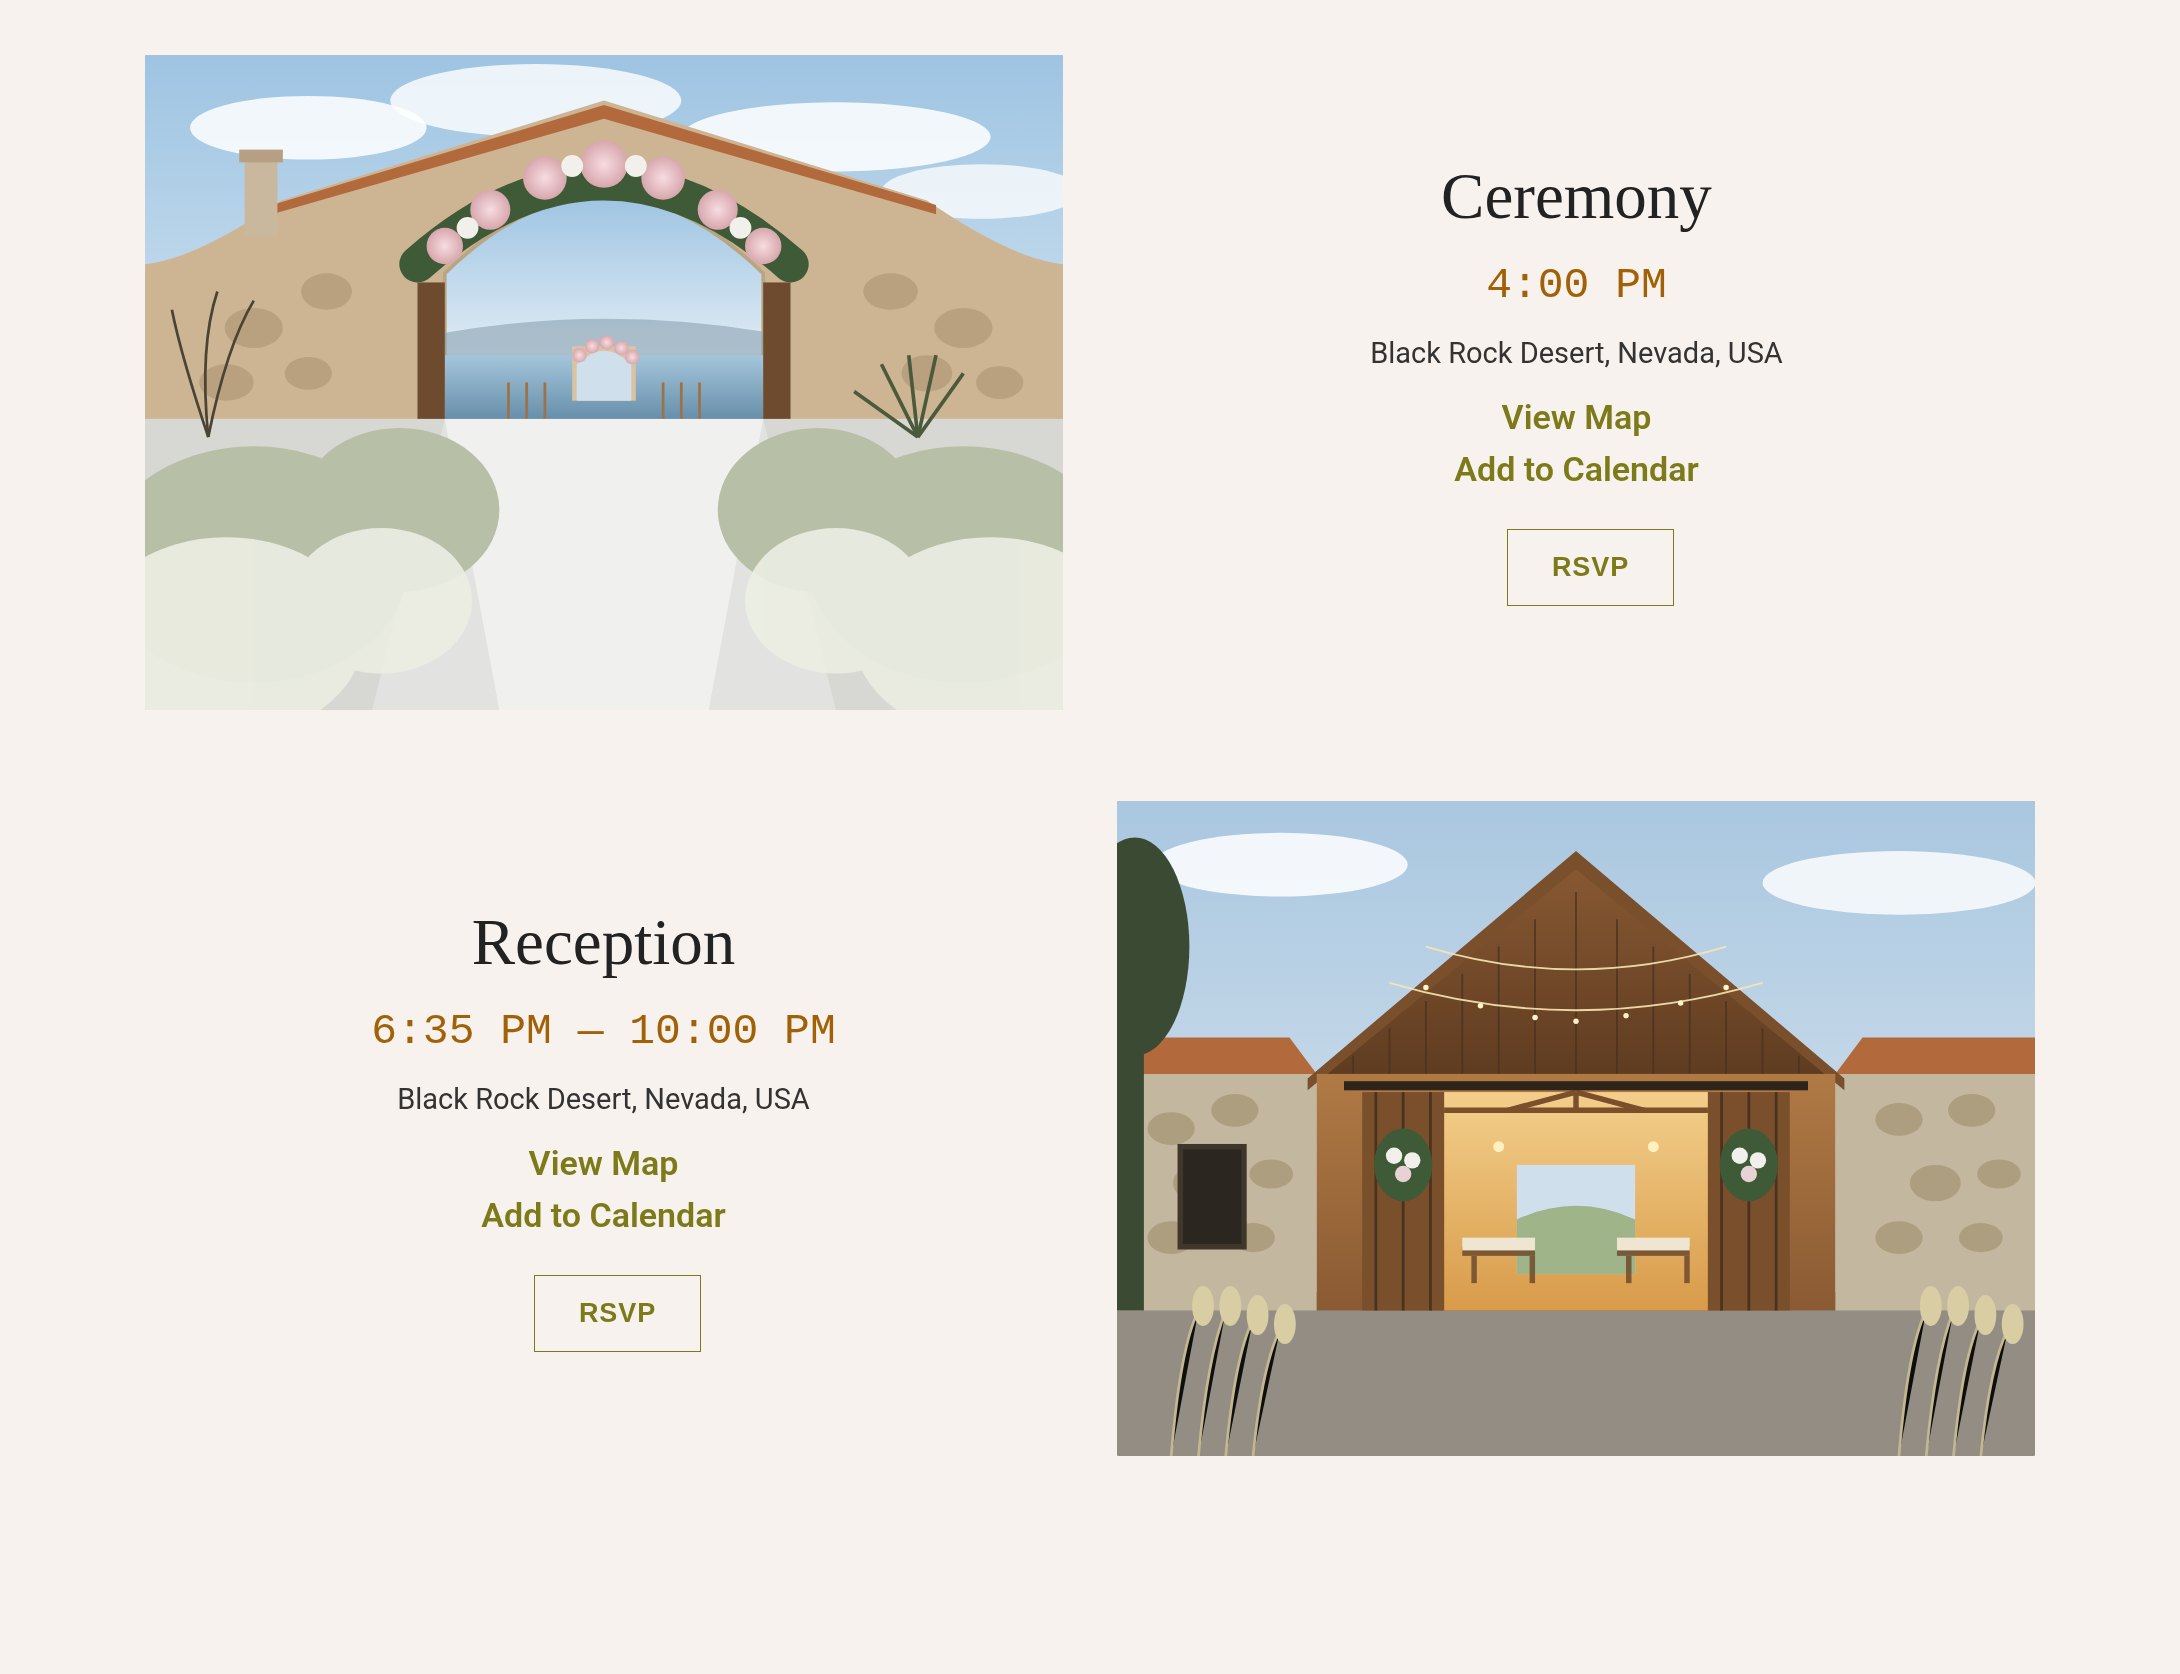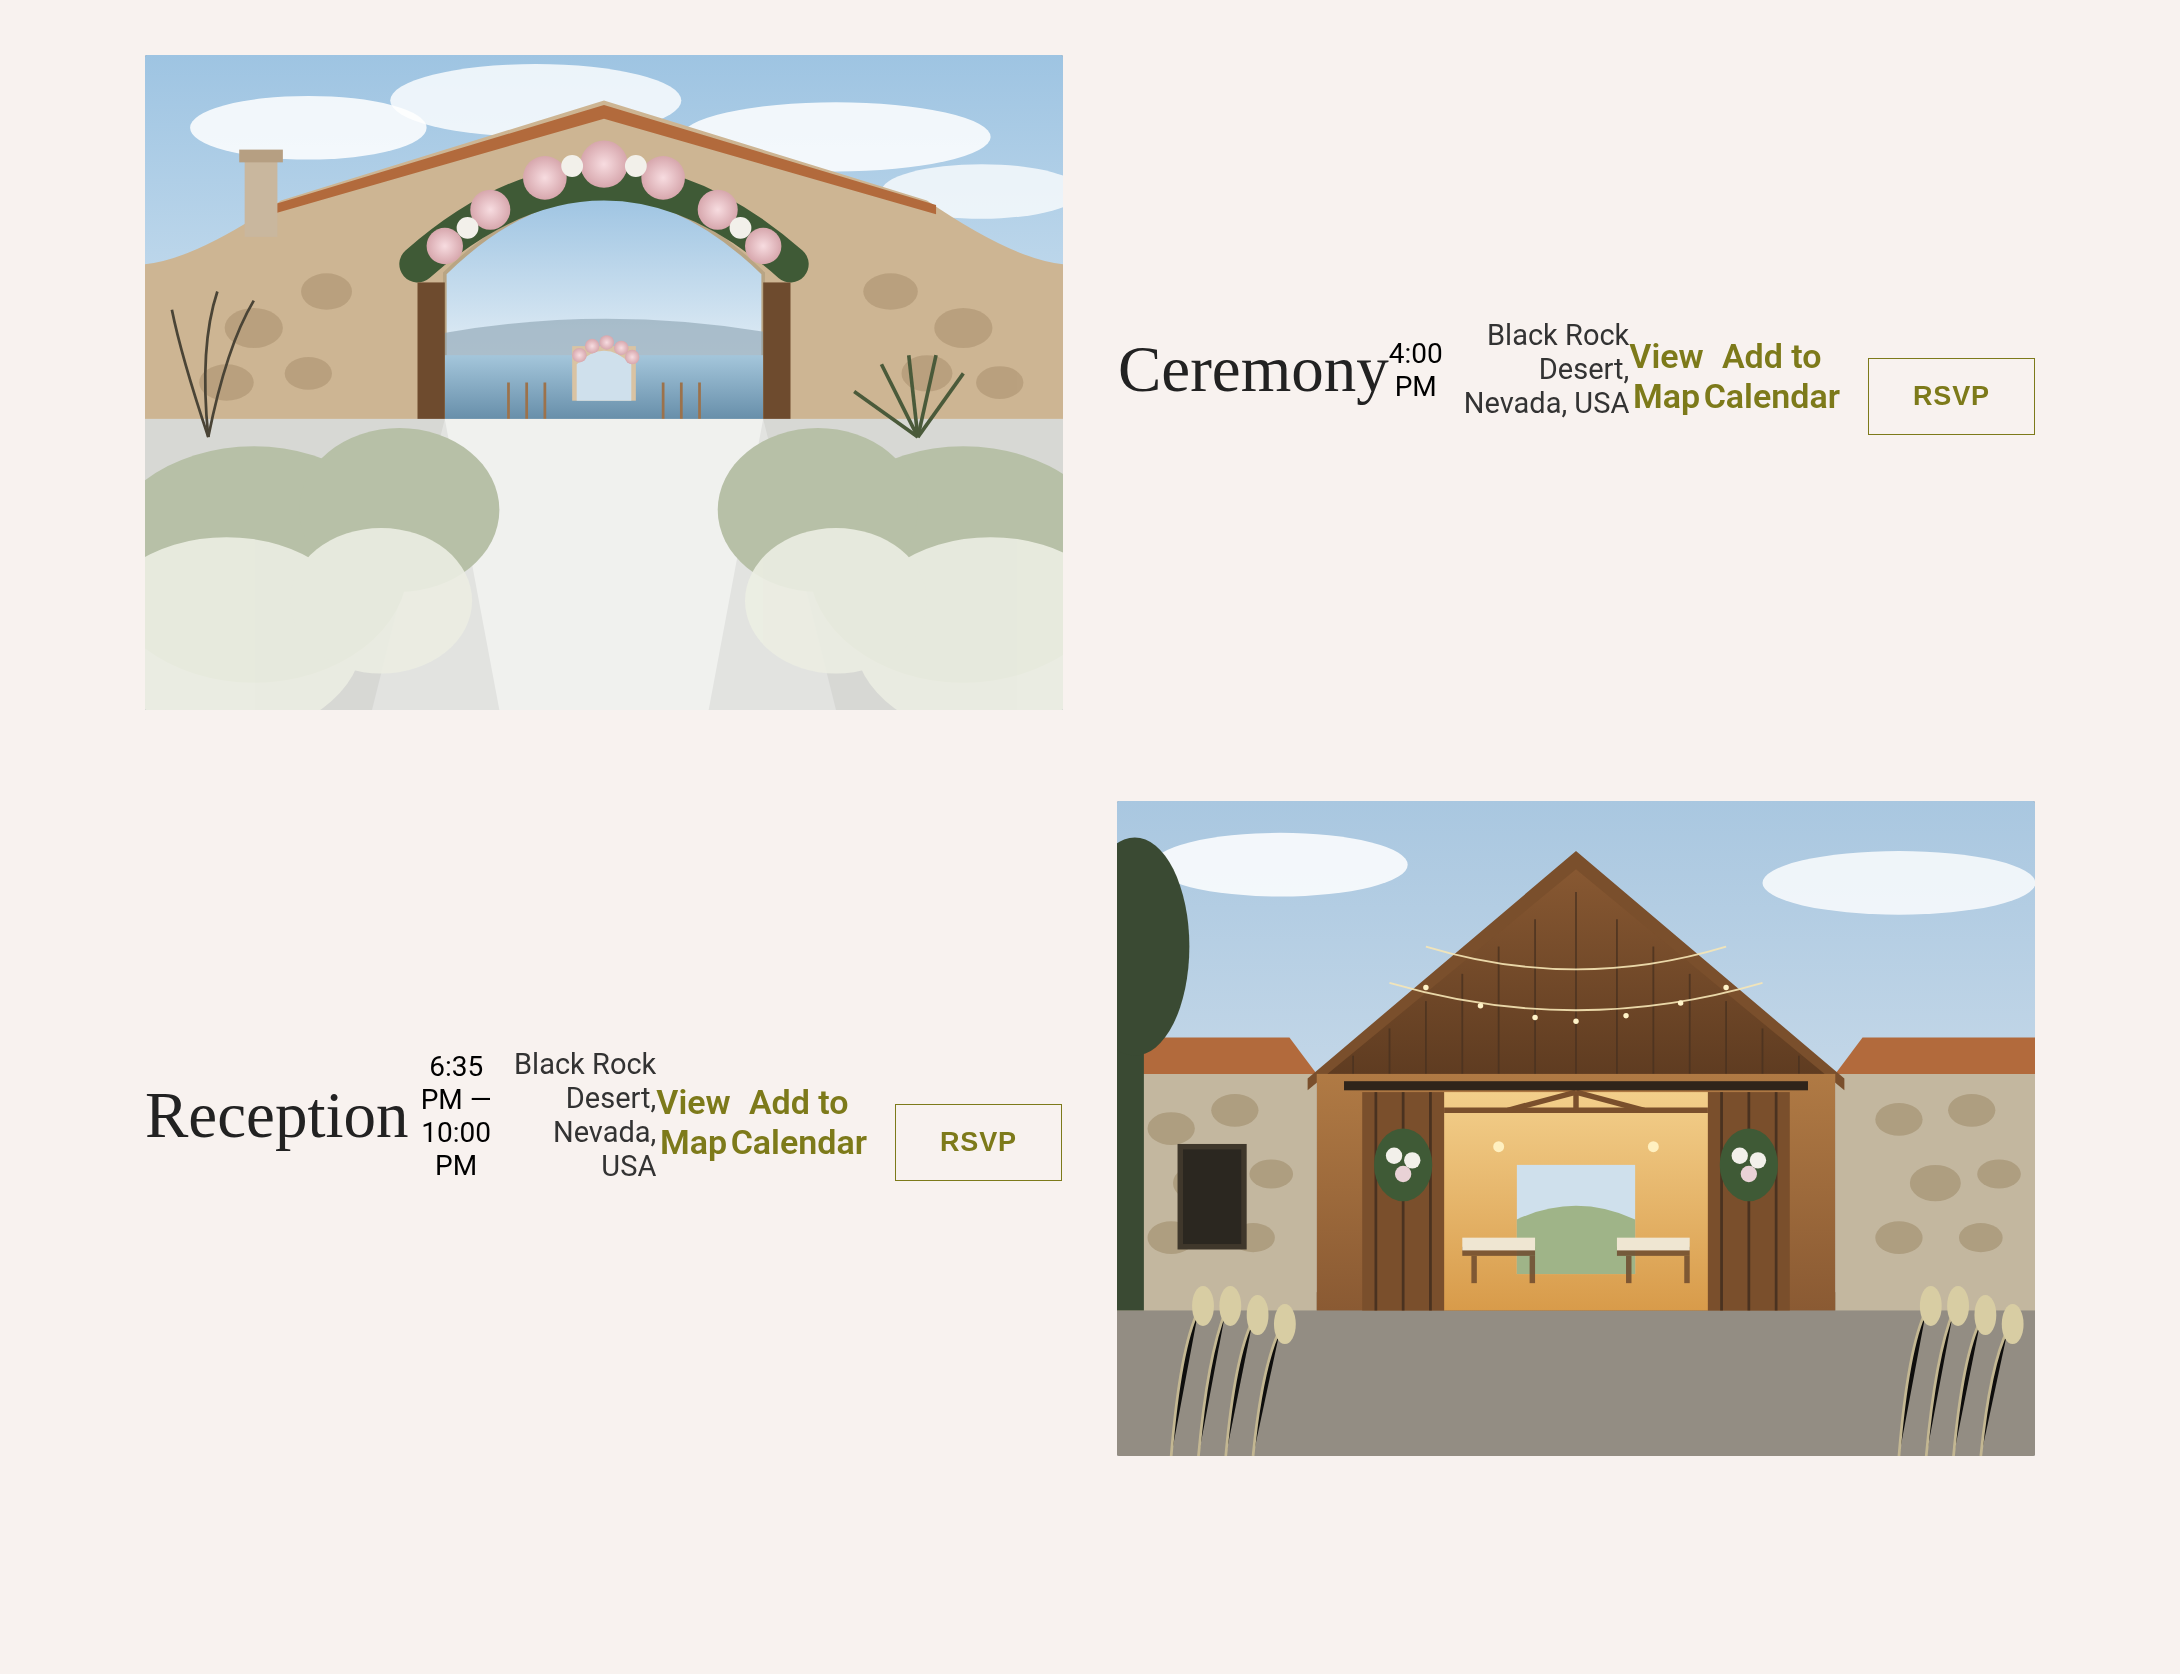--- a/index.html
+++ b/index.html
@@ -38,43 +38,44 @@
     align-items: center;
     gap: 55px;
     margin-bottom: 91px;
   }
   .event-row .image-col {
     flex: 0 0 918px;
   }
   .event-row .info-col {
     flex: 1;
     display: flex;
-    flex-direction: row;
+    flex-direction: column;
     align-items: center;
     text-align: center;
   }
   .venue-img {
     width: 100%;
     height: 655px;
     border-radius: 1.8px;
     display: block;
     background: #888;
   }
   .event-title {
     font-family: Georgia, "Times New Roman", serif;
     font-size: 65px;
     font-weight: 400;
     margin: 0 0 27px 0;
     color: #222;
   }
   .event-time {
-    font-size: 28px;
+    font-size: 43px;
     font-weight: 400;
     margin: 0 0 25.5px 0;
-    color: #000000;
+    color: #a16207;
+    font-family: Liberation Mono, monospace;
   }
   .event-location {
     font-size: 29px;
     color: var(--muted);
     margin: 0 0 27px 0;
     text-align: right;
   }
   .link-olive {
     font-size: 34px;
     color: var(--olive);

